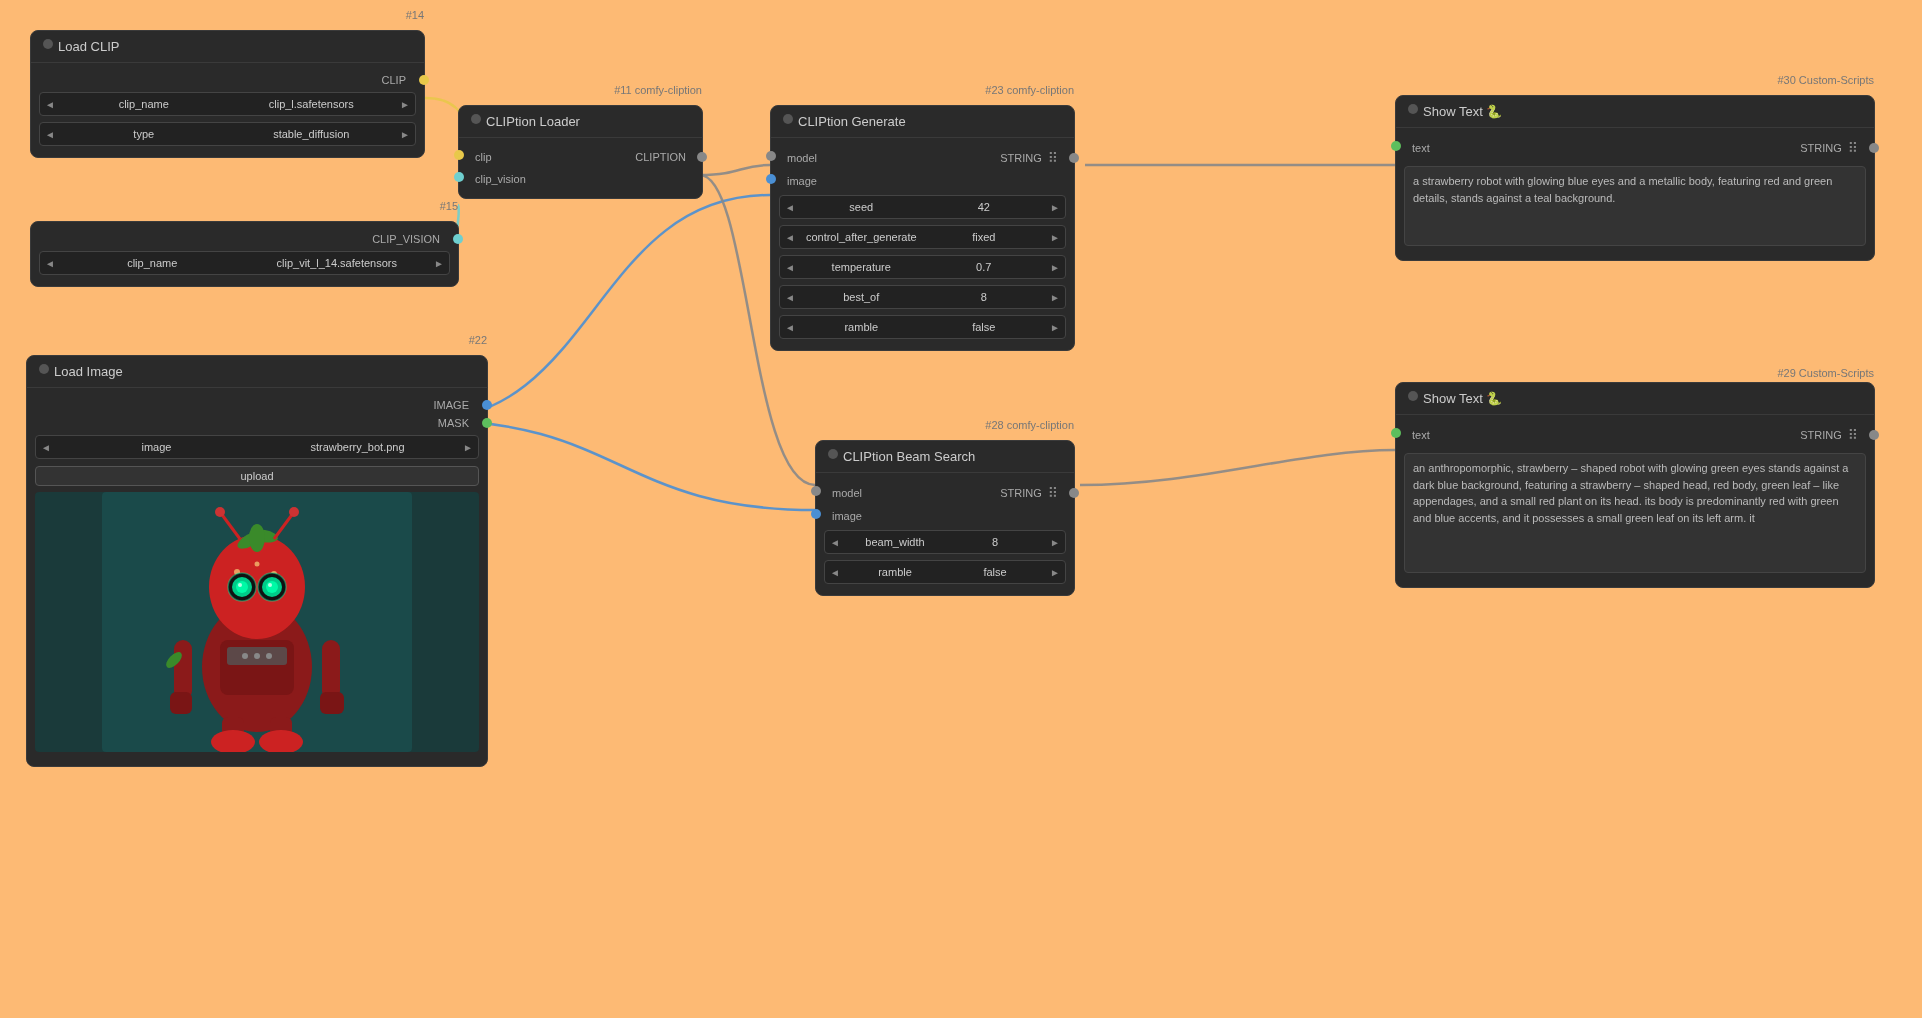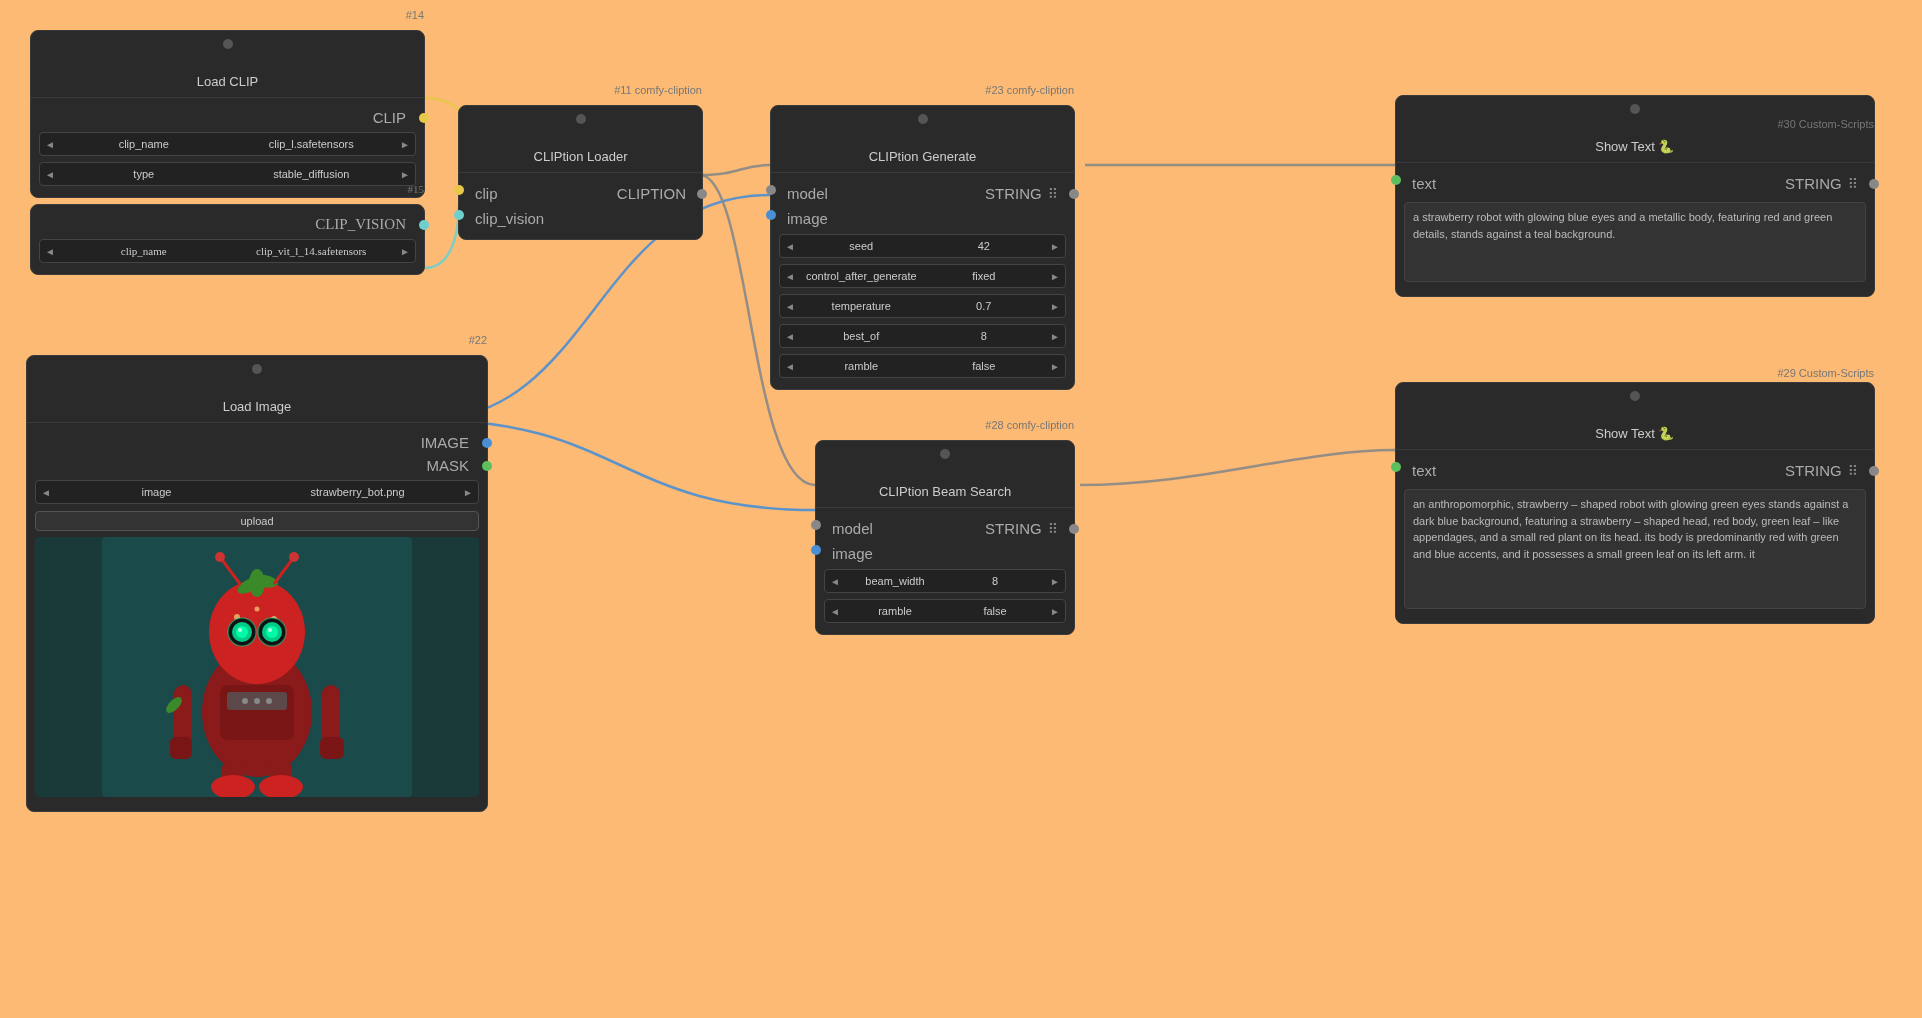--- a/index.html
+++ b/index.html
@@ -25,25 +25,24 @@
     .node {
       position: absolute;
       background: #2a2a2a;
       border-radius: 8px;
       border: 1px solid #3a3a3a;
       min-width: 200px;
     }
 
     .node-header {
       display: flex;
-      align-items: center;
+      align-items: flex-start;
       padding: 8px 12px;
       border-bottom: 1px solid #3a3a3a;
-      gap: 25px;
-      flex-direction: column;
+      gap: 5px;
     }
 
     .node-dot {
       width: 10px;
       height: 10px;
       border-radius: 50%;
       background: #555;
       flex-shrink: 0;
     }
 
@@ -71,21 +70,21 @@
       align-items: center;
       padding: 3px 10px;
       position: relative;
     }
 
     .port-row.output {
       justify-content: flex-end;
     }
 
     .port-label {
-      font-size: 15px;
+      font-size: 11px;
       color: #aaa;
     }
 
     .port-connector {
       width: 10px;
       height: 10px;
       border-radius: 50%;
       position: absolute;
     }
 
@@ -250,21 +249,21 @@
         <div class="widget-control">
           <span class="widget-arrow">◄</span>
           <span class="widget-value">type</span>
           <span class="widget-value">stable_diffusion</span>
           <span class="widget-arrow">►</span>
         </div>
       </div>
     </div>
   </div>
 
-  <div class="node" style="left: 30px; top: 204px; width: 395px; font-family: Liberation Serif, serif;">
+  <div class="node" style="left: 30px; top: 221px; width: 429px;">
     <span class="node-id">#15</span>
     <div class="node-body">
       <div class="port-row output" style="position:relative; padding-right: 18px;">
         <span class="port-label">CLIP_VISION</span>
         <div class="port-connector right cyan"></div>
       </div>
       <div class="widget-row">
         <div class="widget-control">
           <span class="widget-arrow">◄</span>
           <span class="widget-value">clip_name</span>
@@ -488,21 +487,21 @@
           <span class="widget-arrow">◄</span>
           <span class="widget-value">ramble</span>
           <span class="widget-value">false</span>
           <span class="widget-arrow">►</span>
         </div>
       </div>
     </div>
   </div>
 
   <div class="node" style="left: 1395px; top: 95px; width: 480px;">
-    <span class="node-id" style="top:-22px;margin-top:44px;">#30 Custom-Scripts</span>
+    <span class="node-id" style="top:-22px;">#30 Custom-Scripts</span>
     <div class="node-header">
       <div class="node-dot"></div>
       <span class="node-title">Show Text 🐍</span>
     </div>
     <div class="node-body">
       <div style="display:flex; justify-content:space-between; align-items:center; padding: 4px 0; position:relative;">
         <div style="position:relative; padding-left:16px;">
           <div class="port-connector left green"></div>
           <span class="port-label">text</span>
         </div>

